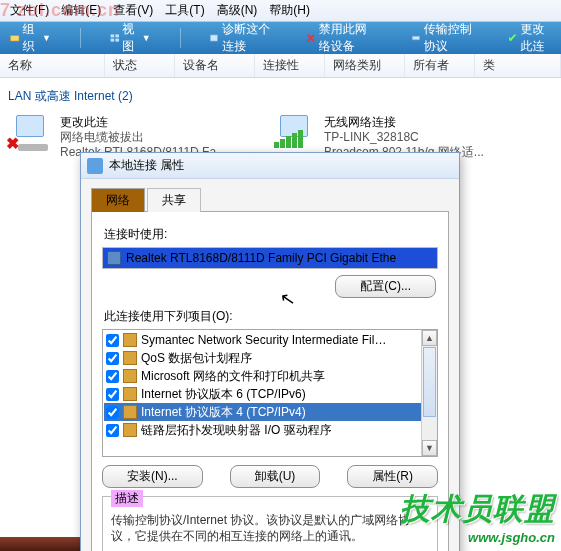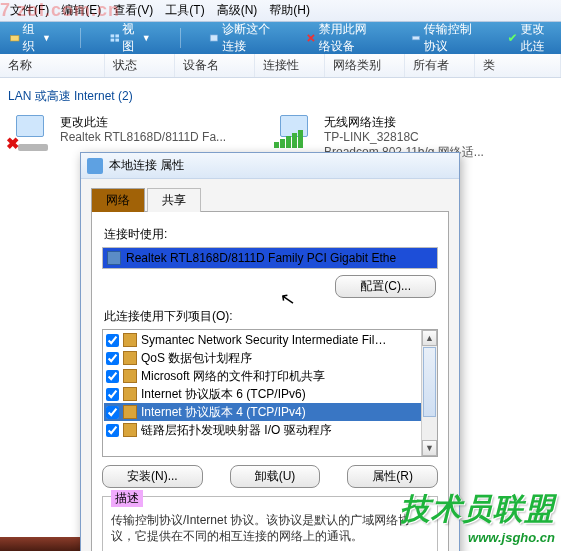--- a/index.html
+++ b/index.html
@@ -132,20 +132,21 @@
   </div>
   <div class="items-row">
     <div class="net-item">
       <div class="net-icon">
         <div class="mon"></div>
           <div class="cable"></div>
           <div class="x">✖</div>
       </div>
       <div class="net-text">
         <div class="title">更改此连</div>
+        <div>网络电缆被拔出</div>
         <div>Realtek RTL8168D/8111D Fa...</div>
       </div>
     </div>
     <div class="net-item">
       <div class="net-icon">
         <div class="mon"></div>
         <div class="bars"><i style="height:6px"></i><i style="height:9px"></i><i style="height:12px"></i><i style="height:15px"></i><i style="height:18px"></i></div>
       </div>
       <div class="net-text">
         <div class="title">无线网络连接</div>

